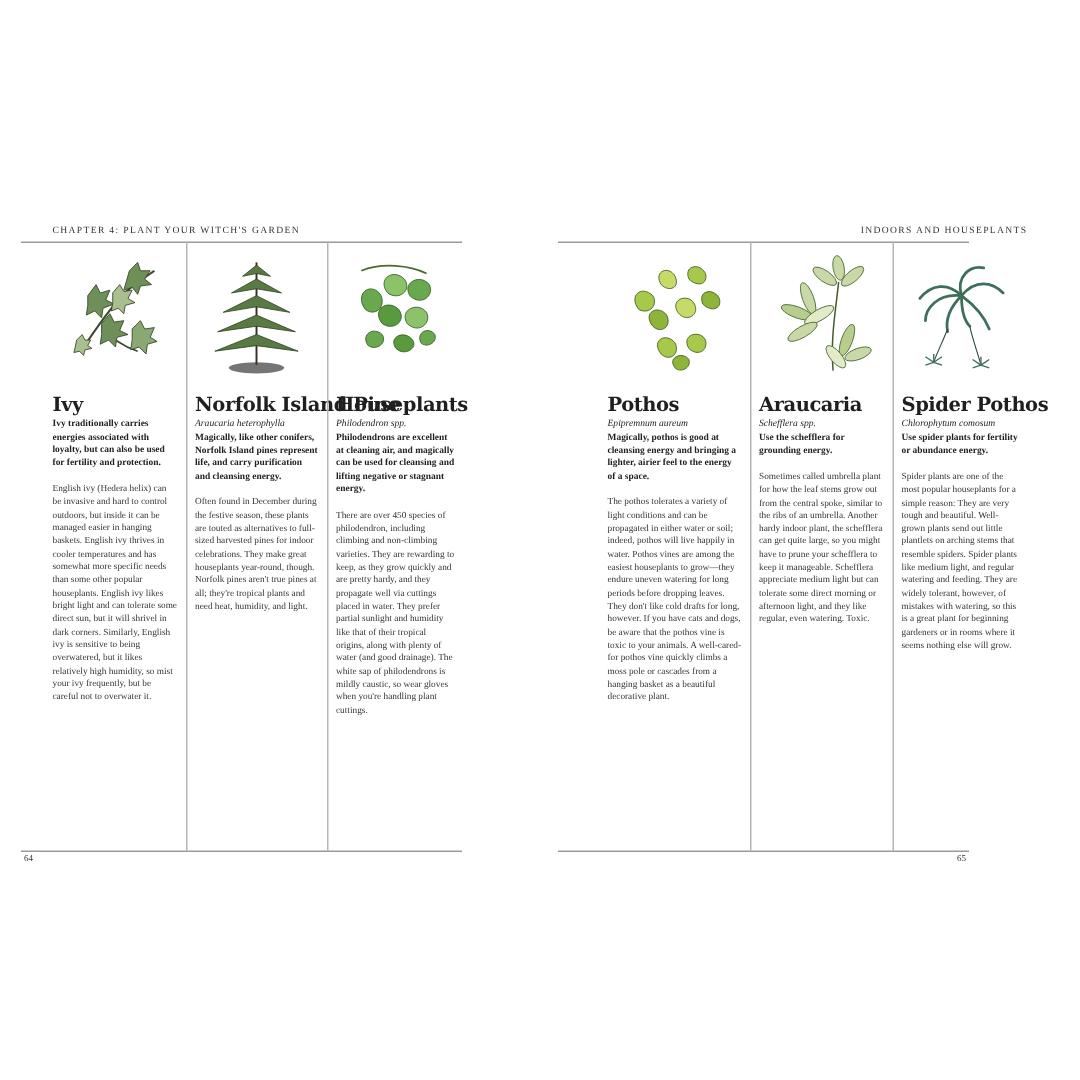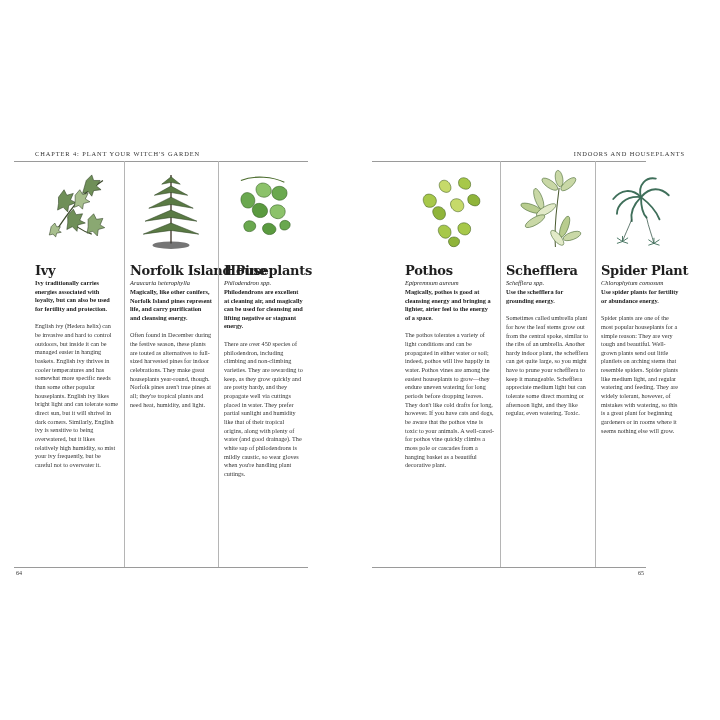--- a/index.html
+++ b/index.html
@@ -161,21 +161,21 @@
             <ellipse cx="22" cy="42" rx="4" ry="12" transform="rotate(-70 22 42)" fill="#b8cc8e"></ellipse>
             <ellipse cx="30" cy="32" rx="4" ry="12" transform="rotate(-20 30 32)"></ellipse>
             <ellipse cx="38" cy="44" rx="4" ry="12" transform="rotate(60 38 44)" fill="#e2eac8"></ellipse>
             <ellipse cx="26" cy="56" rx="4" ry="12" transform="rotate(-120 26 56)"></ellipse>
             <ellipse cx="58" cy="62" rx="4" ry="12" transform="rotate(20 58 62)" fill="#b8cc8e"></ellipse>
             <ellipse cx="66" cy="72" rx="4" ry="10" transform="rotate(70 66 72)"></ellipse>
             <ellipse cx="50" cy="74" rx="4" ry="10" transform="rotate(-40 50 74)" fill="#e2eac8"></ellipse>
           </g>
         </svg>
       </div>
-      <div class="plant-name">Schefflera</div>
+      <div class="plant-name">Araucaria</div>
       <div class="latin">Schefflera spp.</div>
       <div class="lead">Use the schefflera for grounding energy.</div>
       <div class="body-text">Sometimes called umbrella plant for how the leaf stems grow out from the central spoke, similar to the ribs of an umbrella. Another hardy indoor plant, the schefflera can get quite large, so you might have to prune your schefflera to keep it manageable. Schefflera appreciate medium light but can tolerate some direct morning or afternoon light, and they like regular, even watering. Toxic.</div>
     </div>
 
     <div class="col">
       <div class="illus">
         <svg viewBox="0 0 80 90">
           <g stroke="#3f6f5a" stroke-width="2" fill="none" stroke-linecap="round">
             <path d="M40 30 C30 20 18 22 10 32"></path>
@@ -189,21 +189,21 @@
           <g stroke="#2d4d40" stroke-width="0.8" fill="none">
             <path d="M30 54 C26 64 22 72 20 78"></path>
             <path d="M46 52 C48 62 52 72 54 80"></path>
           </g>
           <g stroke="#3f6f5a" stroke-width="1" fill="none">
             <path d="M20 78 l-6 -4 M20 78 l6 -4 M20 78 l-6 2 M20 78 l6 2 M20 78 l0 -6"></path>
             <path d="M54 80 l-6 -4 M54 80 l6 -4 M54 80 l-6 2 M54 80 l6 2 M54 80 l0 -6"></path>
           </g>
         </svg>
       </div>
-      <div class="plant-name">Spider Plant</div>
+      <div class="plant-name">Spider Pothos</div>
       <div class="latin">Chlorophytum comosum</div>
       <div class="lead">Use spider plants for fertility or abundance energy.</div>
       <div class="body-text">Spider plants are one of the most popular houseplants for a simple reason: They are very tough and beautiful. Well-grown plants send out little plantlets on arching stems that resemble spiders. Spider plants like medium light, and regular watering and feeding. They are widely tolerant, however, of mistakes with watering, so this is a great plant for beginning gardeners or in rooms where it seems nothing else will grow.</div>
     </div>
   </div>
 
   <div class="rule-bottom"></div>
   <div class="folio">65</div>
 </div>
 

